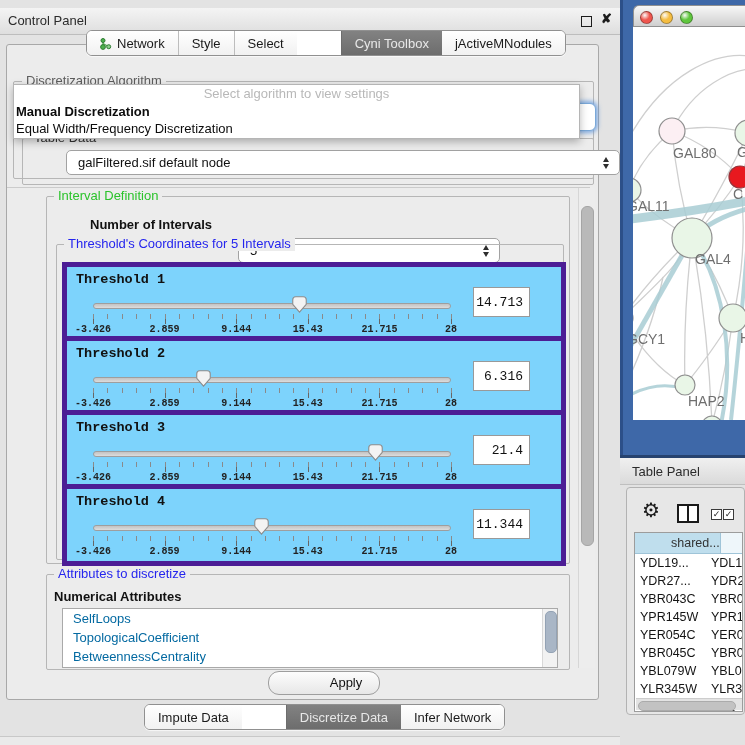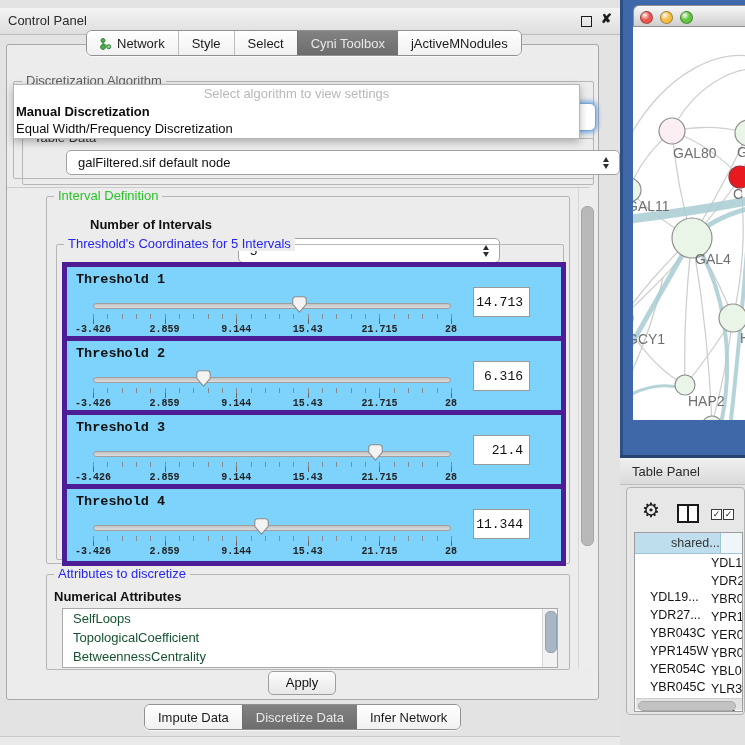--- a/index.html
+++ b/index.html
@@ -17,21 +17,21 @@
 
   .content-panel{left:6px;top:44px;width:591px;height:654px;background:#ececec;
     border:1px solid #a8a8a8;border-radius:3px;}
 
   
   .seg{display:flex;border:1px solid #909090;border-radius:6px;overflow:hidden;
        background:#fff;box-shadow:0 1px 1px rgba(255,255,255,.7);height:24px;}
   .seg .seg-item{display:flex;align-items:center;gap:5px;padding:0 13px;font-size:13px;
        color:#1a1a1a;background:linear-gradient(#ffffff,#f1f1f1);border-left:1px solid #bdbdbd;white-space:nowrap;}
   .seg .seg-item:first-child{border-left:none;}
-  .seg .seg-item.sel{background:linear-gradient(#828282,#6d6d6d);color:#e8e8e8;border-left-color:#6d6d6d;}
+  .seg .seg-item.sel{background:linear-gradient(#828282,#6d6d6d);color:#e8e8e8;border-left-color:#6d6d6d;margin-left:44px;}
   .seg .seg-item.sel + .seg-item{border-left:none;}
 
   
   .group{border:1px solid #b6b6b6;border-radius:2px;}
   .group-label{position:absolute;font-size:13px;background:#ececec;padding:0 4px;line-height:14px;}
   .gl-gray{color:#5d5d5d;}
   .gl-green{color:#2bc32b;}
   .gl-blue{color:#2525ee;}
 
   
@@ -68,26 +68,26 @@
         repeating-linear-gradient(90deg,#666 0 1px,transparent 1px 71.6px);
       background-size:359px 5px,359px 10px;background-repeat:no-repeat;}
   .thr-thumb{position:absolute;top:29px;width:15px;height:17px;margin-left:-7.5px;}
   .scale-lbl{position:absolute;top:57px;transform:translateX(-50%);font-size:10px;font-weight:bold;color:#222;white-space:nowrap;}
   .thr-value{position:absolute;left:406px;top:20px;width:57px;height:30px;background:#fff;
              border:1px solid #999;font-size:13px;color:#111;text-align:right;
              line-height:30px;padding-right:6px;box-sizing:border-box;}
 
   
   .attr-list{left:62px;top:608px;width:494px;height:58px;background:#fff;border:1px solid #a9a9a9;overflow:hidden;}
-  .attr-item{height:19px;line-height:19px;padding-left:10px;font-size:13px;color:#14532d;white-space:nowrap;}
+  .attr-item{height:19px;line-height:19px;padding-left:10px;font-size:13px;color:#0369a1;white-space:nowrap;}
   .list-sb{position:absolute;right:0;top:0;width:14px;height:100%;background:#f2f2f2;border-left:1px solid #d8d8d8;}
   .list-sb .th{position:absolute;left:1.5px;top:2px;width:10px;height:40px;background:#a9b6c6;border:1px solid #93a2b4;border-radius:5px;}
 
   .apply-btn{left:268px;top:671px;width:66px;height:22px;background:linear-gradient(#fdfdfd,#e7e7e7);
-     border:1px solid #9e9e9e;border-radius:5px;font-size:13px;color:#111;text-align:center;line-height:21px;}
+     border:1px solid #9e9e9e;border-radius:11px;font-size:13px;color:#111;text-align:center;line-height:21px;padding-left:44px;}
 
   .bottom-strip{left:0;top:736px;width:620px;height:9px;background:#eaeaea;border-top:1px solid #c8c8c8;}
 
   
   .blue-region{left:620px;top:0;width:125px;height:455px;background:#3e68a8;
      border-left:3px solid #2c4f88;box-sizing:border-box;}
   .mac-window{left:633px;top:5px;width:118px;height:415px;}
   .mac-titlebar{position:absolute;left:0;top:0;width:100%;height:22px;border-radius:6px 0 0 0;
      background:linear-gradient(#f7f7f7,#cfcfcf);border:1px solid #909090;border-right:none;box-sizing:border-box;}
   .light{position:absolute;top:4.5px;width:13px;height:13px;border-radius:50%;box-sizing:border-box;}
@@ -104,21 +104,21 @@
   .colicon:before{content:"";position:absolute;left:50%;top:0;width:2px;height:100%;background:#1a1a1a;transform:translateX(-50%);}
   .cb{position:absolute;top:21px;width:9px;height:9px;border:1.5px solid #3a3a3a;background:#fff;
       font-size:9px;line-height:9px;text-align:center;color:#222;}
   .tp-table{position:absolute;left:7px;top:44px;width:109px;height:180px;background:#fff;border:1px solid #9c9c9c;
      box-sizing:border-box;overflow:hidden;}
   .tp-hrow{display:flex;height:20px;border-bottom:1px solid #9fc4d8;}
   .tp-hc1{width:74px;background:#bfdeed;border-right:1px solid #9fc4d8;font-size:12.5px;color:#333;
       text-align:center;line-height:20px;padding-left:36px;}
   .tp-hc2{flex:1;background:#eef6fa;font-size:12.5px;color:#333;line-height:20px;padding-left:25px;}
   .trow{display:flex;height:18px;font-size:12.5px;color:#141414;line-height:18px;}
-  .trow .c1{width:74px;padding-left:15px;box-sizing:border-box;white-space:nowrap;margin-top:34px;}
+  .trow .c1{width:74px;padding-left:5px;box-sizing:border-box;white-space:nowrap;}
   .trow .c2{flex:1;padding-left:2px;white-space:nowrap;overflow:hidden;}
   .hsb{position:absolute;left:1px;bottom:1px;width:107px;height:11px;background:#e3e3e3;border-top:1px solid #cdcdcd;}
   .hsb .th{position:absolute;left:2px;top:1.5px;width:96px;height:8px;background:#c2c2c2;border:1px solid #ababab;border-radius:5px;}
 
   .bold13{font-size:13px;font-weight:bold;color:#111;}
 </style>
 </head>
 <body>
 
 <div id="root">

